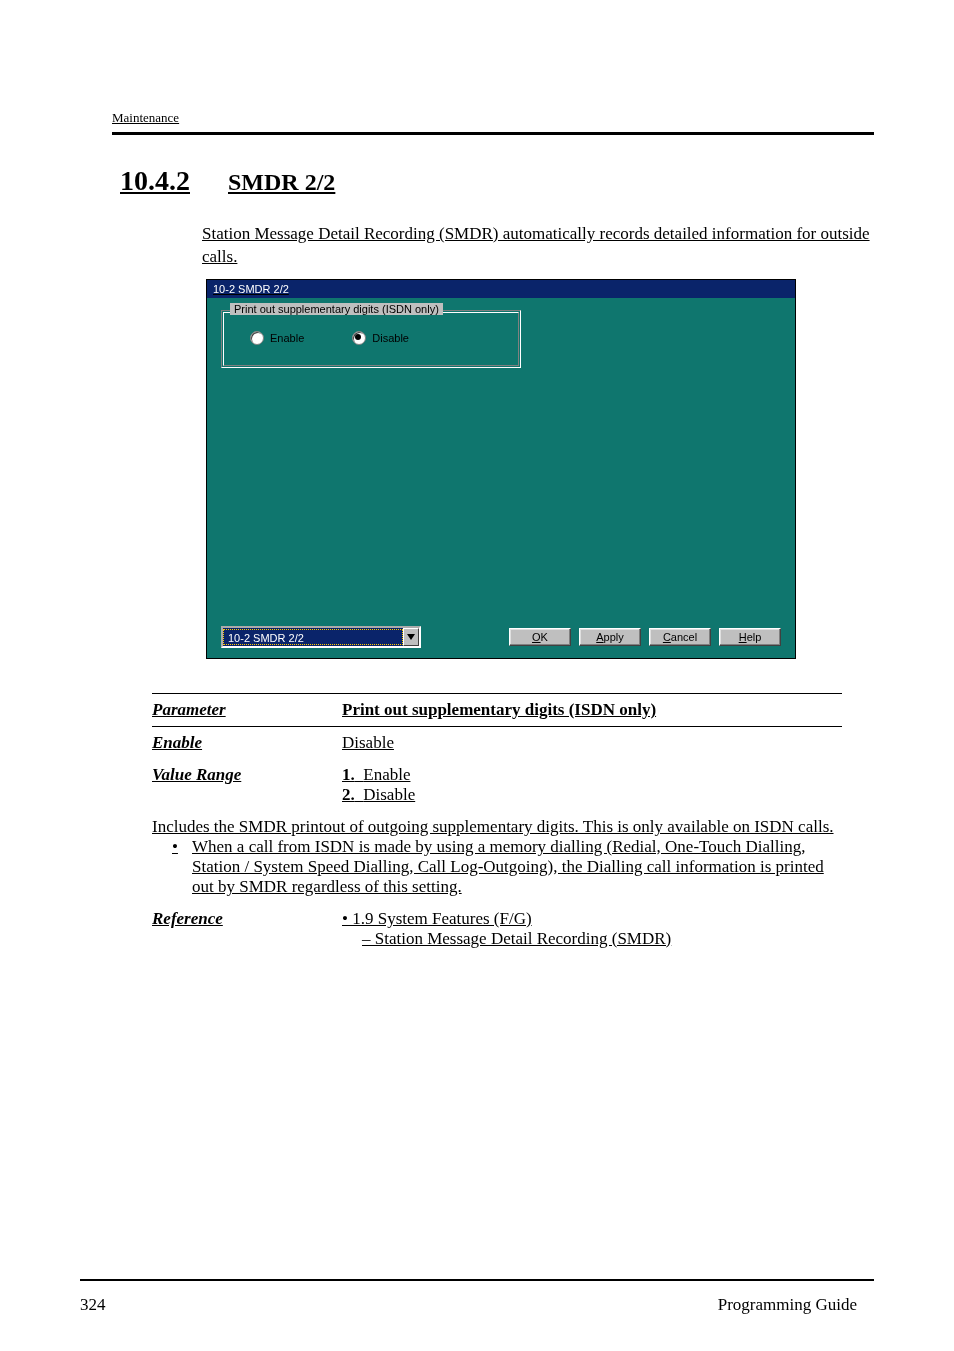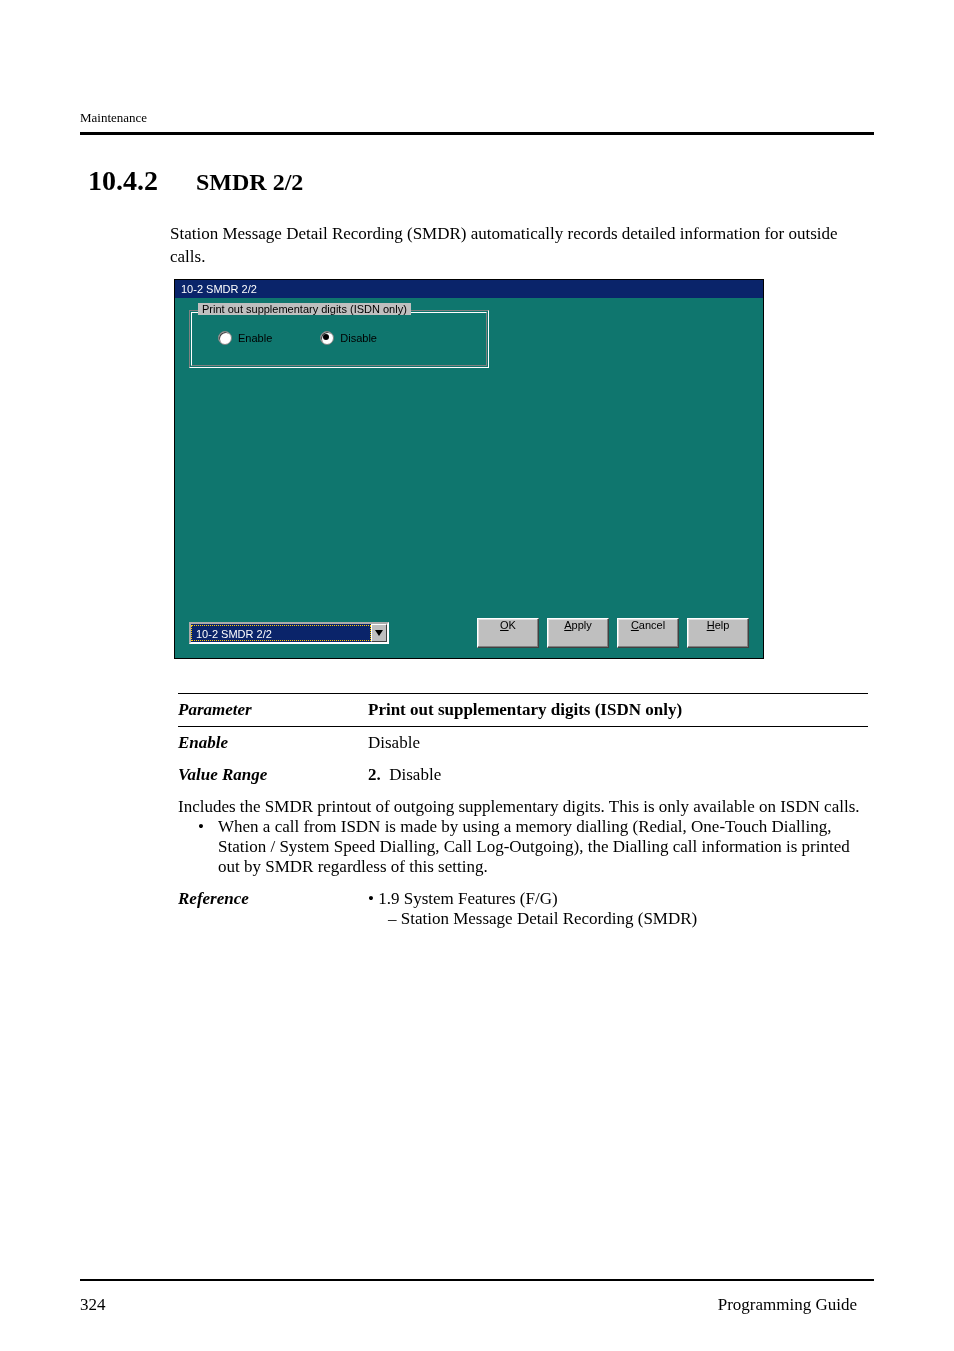--- a/index.html
+++ b/index.html
@@ -6,22 +6,23 @@
     margin: 0;
     padding: 0;
     background: #fff;
     font-family: "Times New Roman", Times, serif;
     color: #000;
   }
   .page {
     width: 954px;
     height: 1351px;
     box-sizing: border-box;
-    padding: 110px 80px 40px 80px;
+    padding: 110px 80px 40px 112px;
     position: relative;
+    text-decoration: underline;
   }
   .running-header {
     font-size: 13px;
     margin-bottom: 6px;
   }
   .running-rule {
     border: none;
     border-top: 3px solid #000;
     margin: 0 0 30px 0;
   }
@@ -172,37 +173,38 @@
     border-bottom-color: #404040;
     display: flex;
     align-items: center;
     justify-content: center;
     box-sizing: border-box;
   }
   .combo-arrow-btn svg { width: 8px; height: 6px; }
   .spacer { flex: 1; }
   .win-btn {
     width: 62px;
-    height: 30px;
+    height: 18px;
     background: #bfbfbf;
     border: 1px solid #fff;
     border-right-color: #404040;
     border-bottom-color: #404040;
     box-shadow: inset -1px -1px 0 #808080, inset 1px 1px 0 #dfdfdf;
     font-size: 11px;
     font-family: "MS Sans Serif", Tahoma, Arial, sans-serif;
     display: flex;
+    align-items: center;
     justify-content: center;
     box-sizing: border-box;
   }
   .win-btn .ul { text-decoration: underline; }
 
   
   .param-block {
-    margin-left: 98px;
+    margin-left: 40px;
     margin-top: 34px;
     max-width: 690px;
     font-size: 17px;
   }
   .param-top-rule {
     border: none;
     border-top: 1px solid #000;
     margin: 0;
   }
   .param-mid-rule {
@@ -328,20 +330,21 @@
       <div class="param-value" style="font-weight:bold;">Print out supplementary digits (ISDN only)</div>
     </div>
     <hr class="param-mid-rule">
     <div class="param-row">
       <div class="param-label">Enable</div>
       <div class="param-value">Disable</div>
     </div>
     <div class="param-row">
       <div class="param-label">Value Range</div>
       <div class="param-value">
+        <div><span class="num">1.</span>&nbsp;&nbsp;<span>Enable</span></div>
         <div><span class="num">2.</span>&nbsp;&nbsp;<span>Disable</span></div>
       </div>
     </div>
     <div class="param-row">
       <div class="param-value">
         <div>Includes the SMDR printout of outgoing supplementary digits. This is only available on ISDN calls.</div>
         <div class="bullet-item">
           <span class="bullet-glyph">•</span>
           <span>When a call from ISDN is made by using a memory dialling (Redial, One-Touch Dialling, Station / System Speed Dialling, Call Log-Outgoing), the Dialling call information is printed out by SMDR regardless of this setting.</span>
         </div>

